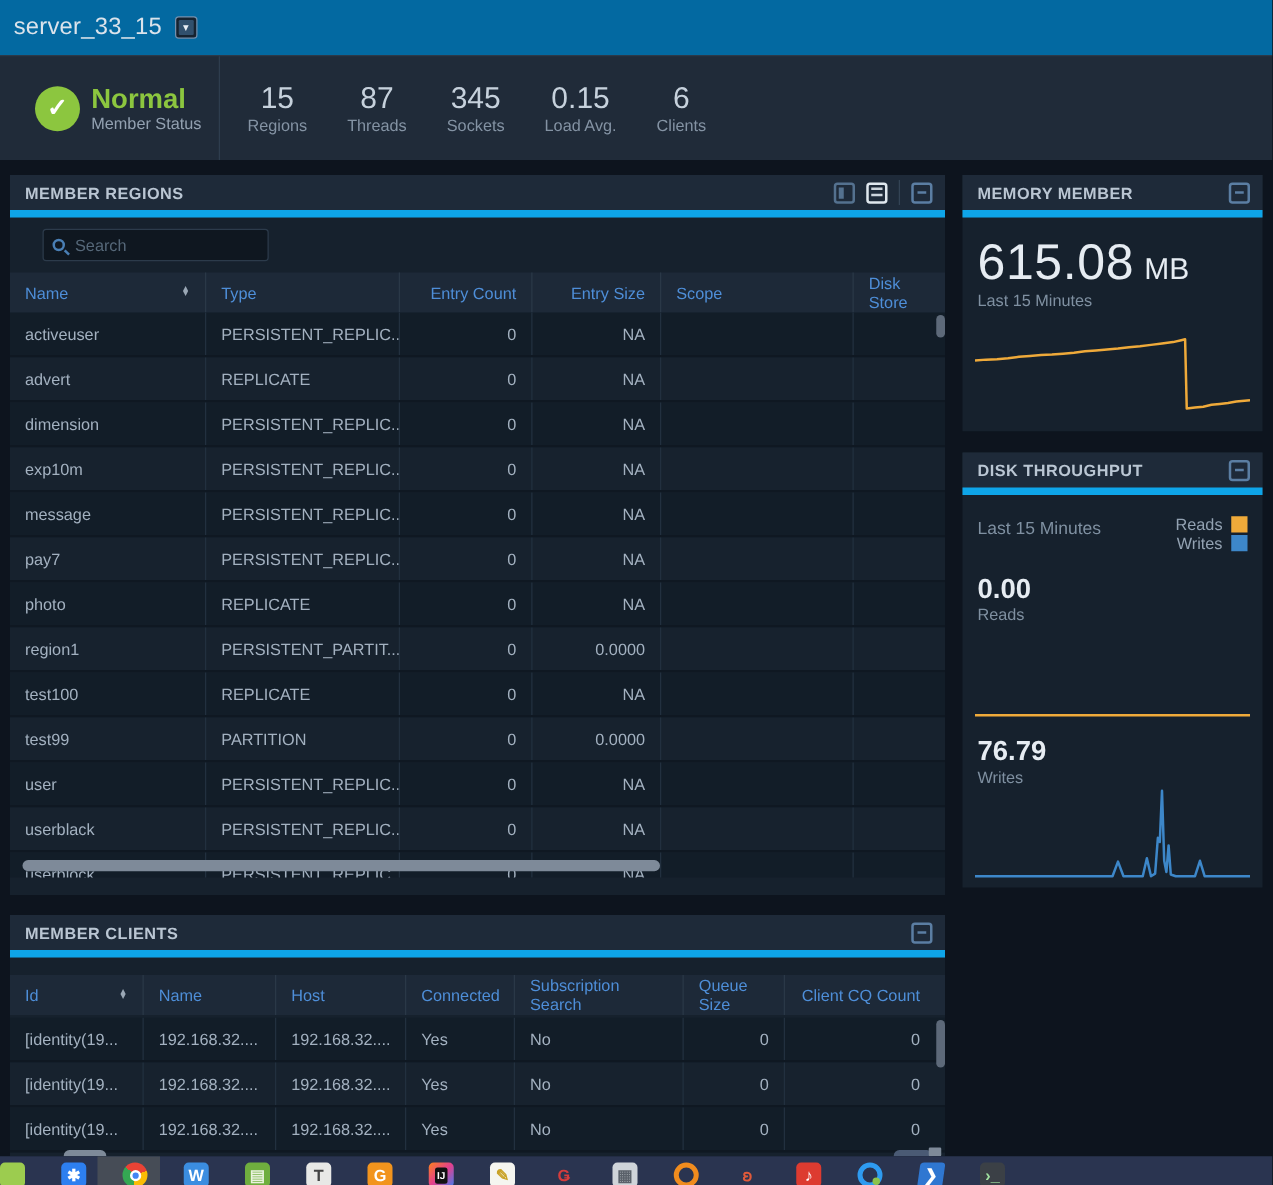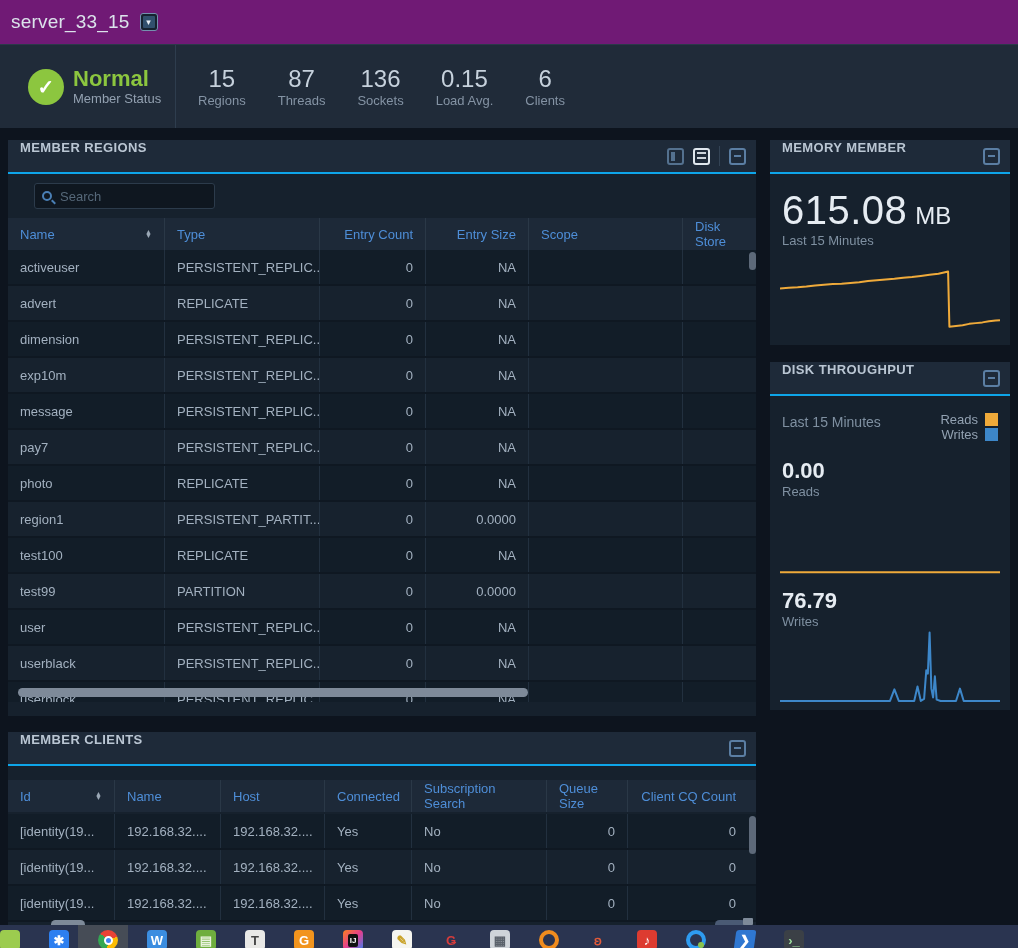--- a/index.html
+++ b/index.html
@@ -1,39 +1,39 @@
 <!DOCTYPE html>
 <html><head>
 <meta charset="utf-8">
 <style>
   * { margin:0; padding:0; box-sizing:border-box; }
   html,body { width:1018px; height:948px; overflow:hidden; }
   body { background:#0d141e; font-family:"Liberation Sans", sans-serif; color:#a6b3c2; position:relative; }
 
   
-  .titlebar { position:absolute; left:0; top:0; width:1018px; height:44px; background:#701a75; display:flex; align-items:center; padding-left:11px; }
+  .titlebar { position:absolute; left:0; top:0; width:1018px; height:44px; background:#0369a1; display:flex; align-items:center; padding-left:11px; }
   .title { font-size:19px; color:#dbe3eb; letter-spacing:.2px; }
   .dd { width:18px; height:18px; border:1px solid #7490ae; border-radius:3px; margin-left:10px; background:#16222f; display:flex; align-items:center; justify-content:center; cursor:pointer; }
   .dd-inner { width:12px; height:12px; background:#31506d; border-radius:1px; display:flex; align-items:center; justify-content:center; color:#e8eef4; font-size:9px; line-height:1; }
 
   
   .statusbar { position:absolute; left:0; top:44px; width:1018px; height:84px; background:#202b39; border-top:1px solid #2b3949; display:flex; align-items:center; }
   .status-left { width:176px; height:100%; display:flex; align-items:center; padding-left:28px; border-right:1px solid #2e3d4e; }
   .check { width:36px; height:36px; border-radius:50%; background:#8cc63f; color:#fff; font-size:20px; font-weight:bold; display:flex; align-items:center; justify-content:center; flex:0 0 auto; }
   .status-text { margin-left:9px; }
   .status-val { color:#8cc63f; font-size:22px; font-weight:bold; line-height:1.05; }
   .status-lbl { color:#93a1b1; font-size:13px; }
   .stats { display:flex; align-items:center; padding-left:22px; gap:32px; }
   .stat { text-align:center; }
   .stat-val { font-size:24px; color:#c6d1dc; line-height:1.15; }
   .stat-lbl { font-size:13px; color:#8493a4; }
 
   
   .panel { position:absolute; background:#16212d; }
-  .panel-head { height:34px; background:#1e2a39; border-bottom:2px solid #0ea5e9; display:flex; padding:0 10px 0 12px; }
+  .panel-head { height:34px; background:#1e2a39; border-bottom:6px solid #0ea5e9; display:flex; align-items:center; padding:0 10px 0 12px; }
   .panel-title { font-size:13px; font-weight:bold; color:#bac6d3; letter-spacing:.4px; }
   .head-tools { margin-left:auto; display:flex; align-items:center; gap:9px; }
   .tool-sep { width:1px; height:20px; background:#3343556; background:#334355; }
   .sq-icon { width:17px; height:17px; border:2px solid #54718f; border-radius:3px; position:relative; cursor:pointer; }
   .sq-icon.bright { border-color:#dfe7ee; }
   .sq-icon .minus { position:absolute; left:3px; right:3px; top:50%; height:2px; margin-top:-1px; background:#54718f; }
   .sq-icon.blue { border-color:#5b7ea3; } .sq-icon.blue .minus { background:#5b7ea3; }
   .sq-icon .vbar { position:absolute; left:2px; top:2px; bottom:2px; width:4px; background:#54718f; }
   .sq-icon .griddots { position:absolute; inset:2px; background:
       linear-gradient(#dfe7ee,#dfe7ee) 0 0/100% 2px no-repeat,
@@ -109,21 +109,21 @@
   <div class="stats" id="stats">
       <div class="stat">
         <div class="stat-val">15</div>
         <div class="stat-lbl">Regions</div>
       </div>
       <div class="stat">
         <div class="stat-val">87</div>
         <div class="stat-lbl">Threads</div>
       </div>
       <div class="stat">
-        <div class="stat-val">136</div>
+        <div class="stat-val">345</div>
         <div class="stat-lbl">Sockets</div>
       </div>
       <div class="stat">
         <div class="stat-val">0.15</div>
         <div class="stat-lbl">Load Avg.</div>
       </div>
       <div class="stat">
         <div class="stat-val">6</div>
         <div class="stat-lbl">Clients</div>
       </div>

